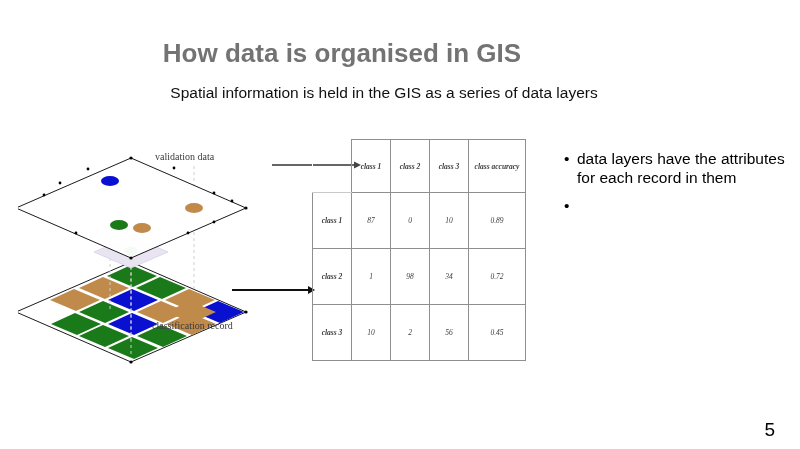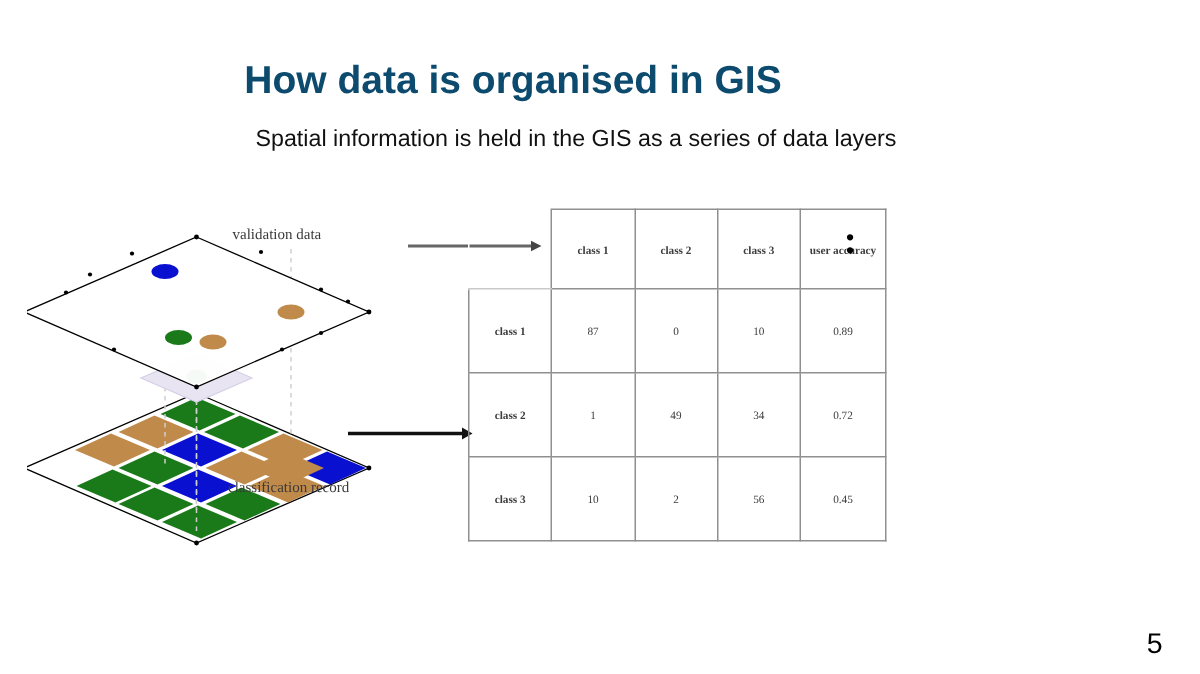--- a/index.html
+++ b/index.html
@@ -18,21 +18,21 @@
 
   
   #slide-title {
     position: absolute;
     left: 0;
     top: 38px;
     width: 684px;
     text-align: center;
     font-size: 26px;
     font-weight: bold;
-    color: #0c4a6e;
+    color: #737373;
     letter-spacing: 0px;
   }
   #slide-subtitle {
     position: absolute;
     left: 0;
     top: 84px;
     width: 768px;
     text-align: center;
     font-size: 15.5px;
     font-weight: normal;
@@ -67,21 +67,22 @@
   #connector-validation { left: 272px; top: 157px; width: 90px; }
   #connector-classification { left: 232px; top: 282px; width: 84px; }
 
   
   #results-table {
     position: absolute;
     left: 312px;
     top: 139px;
     border-collapse: collapse;
     table-layout: fixed;
-    width: 279px;
+    width: 214px;
+    font-style: italic;
   }
   #results-table td {
     border: 1px solid #8f8f8f;
     font-family: "Liberation Serif", serif;
     font-size: 7.5px;
     color: #3c3c3c;
     text-align: center;
     vertical-align: middle;
     height: 55px;
     padding: 0;
@@ -227,48 +228,49 @@
   </svg>
 </div>
 
 <table id="results-table">
   <tbody>
     <tr class="header-row">
       <td class="corner"></td>
       <td class="colhead">class 1</td>
       <td class="colhead">class 2</td>
       <td class="colhead">class 3</td>
-      <td class="colhead wide">user accuracy</td>
+      <td class="colhead wide">class accuracy</td>
     </tr>
     <tr>
       <td class="rowhead">class 1</td>
       <td>87</td>
       <td>0</td>
       <td>10</td>
       <td class="wide">0.89</td>
     </tr>
     <tr>
       <td class="rowhead">class 2</td>
       <td>1</td>
-      <td>49</td>
+      <td>98</td>
       <td>34</td>
       <td class="wide">0.72</td>
     </tr>
     <tr>
       <td class="rowhead">class 3</td>
       <td>10</td>
       <td>2</td>
       <td>56</td>
       <td class="wide">0.45</td>
     </tr>
   </tbody>
 </table>
 
 <div id="bullets">
   <div class="bullet">
     <span class="dot">•</span>
+    <span>data layers have the attributes for each record in them</span>
   </div>
   <div class="bullet">
     <span class="dot">•</span>
   </div>
 </div>
 
 <div id="page-number">5</div>
 
 </body></html>

